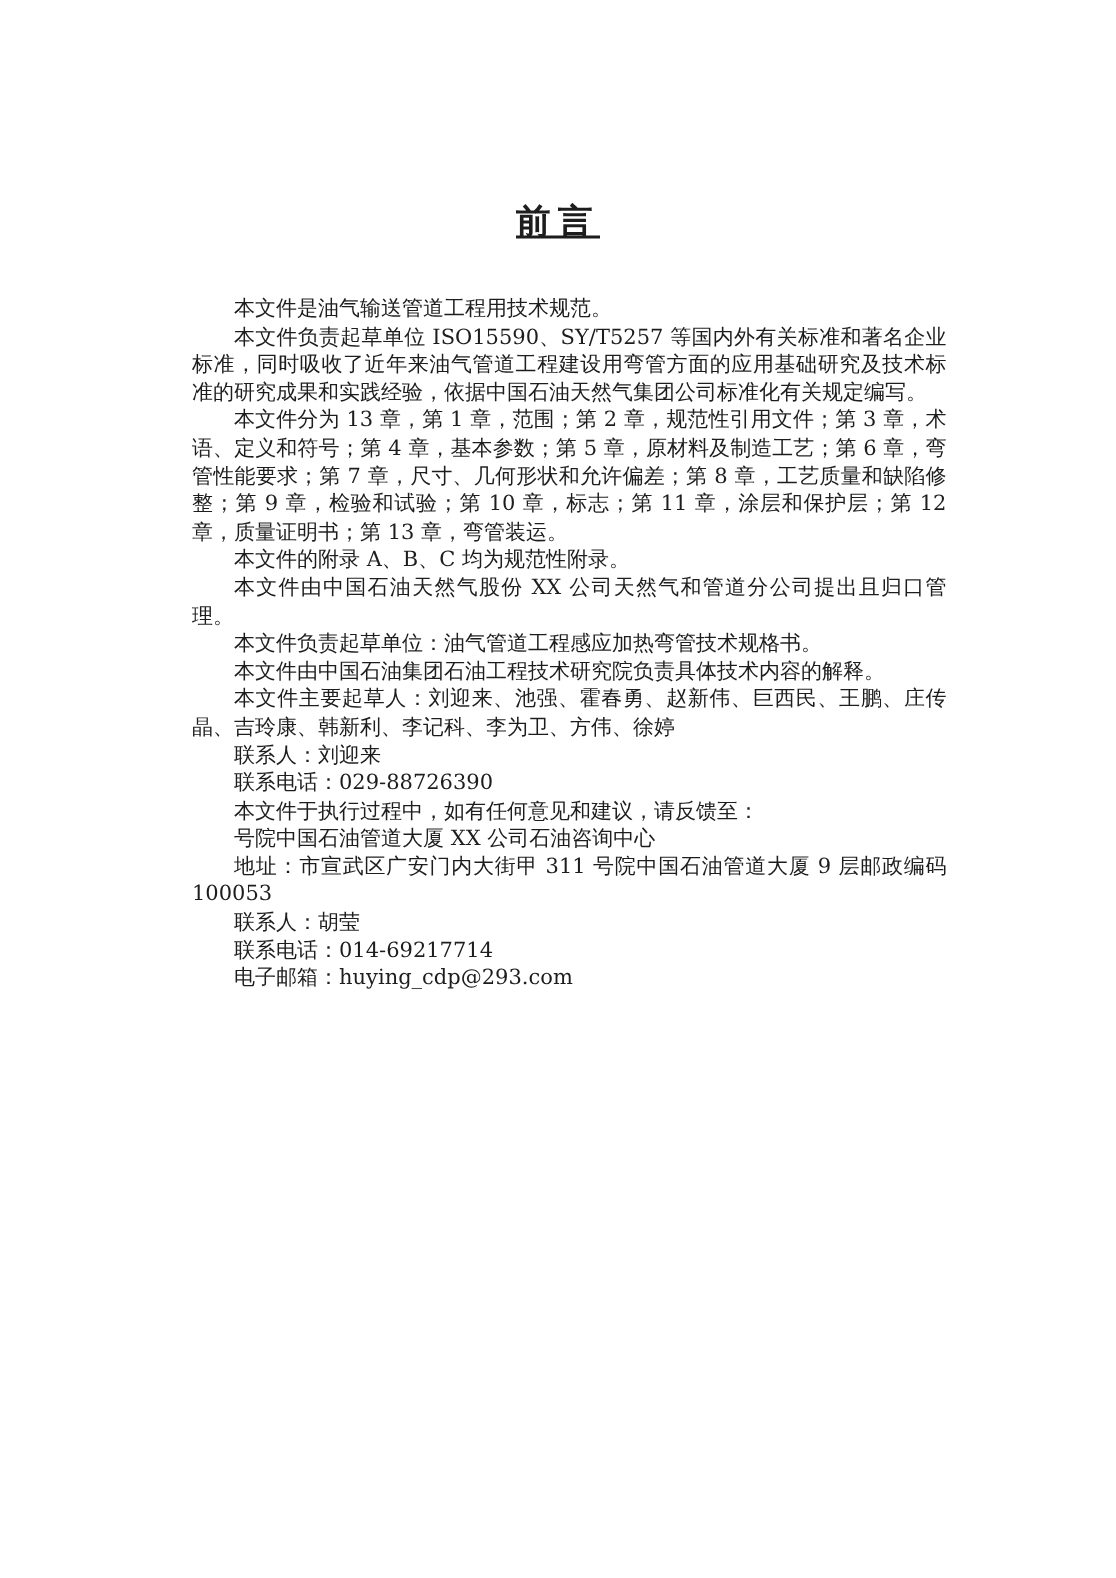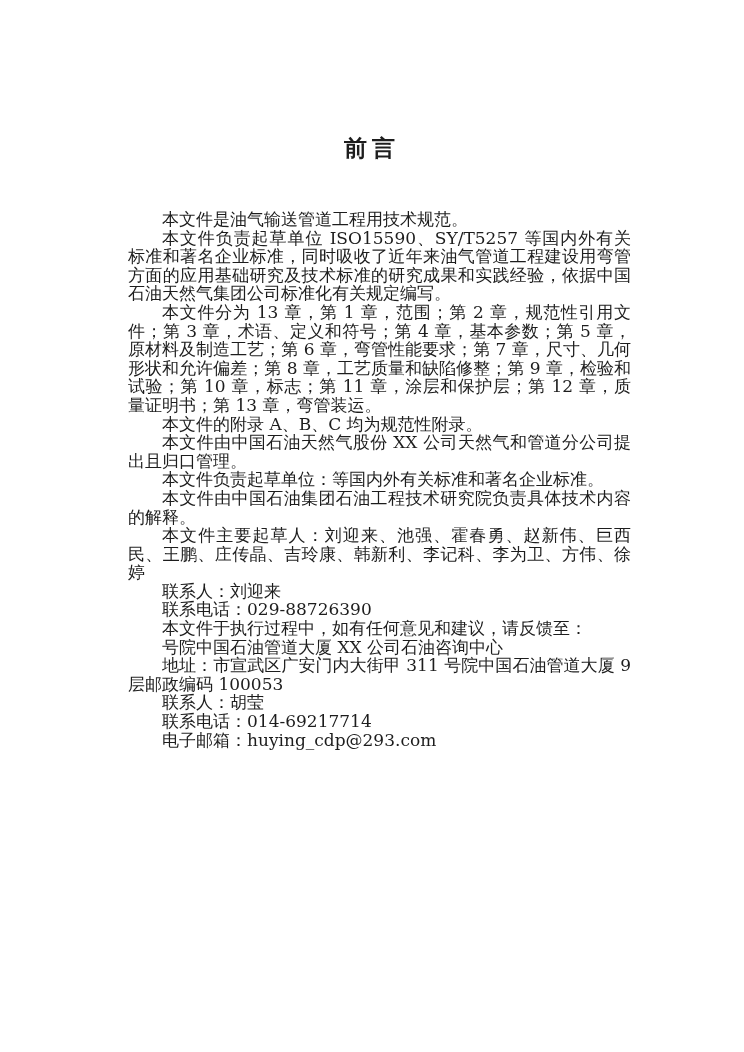--- a/index.html
+++ b/index.html
@@ -8,35 +8,36 @@
     background: #ffffff;
   }
   .page {
     position: relative;
     width: 744px;
     height: 852px;
     background: #ffffff;
     font-family: "DejaVu Serif", serif;
     color: #1d1d1d;
     overflow: hidden;
+    text-decoration: underline;
   }
   .doc-title {
     padding-top: 133px;
     text-align: center;
     font-size: 23px;
     font-weight: 600;
     letter-spacing: 5px;
     line-height: 30px;
   }
   .doc-body {
     position: absolute;
-    top: 210px;
+    top: 197px;
     left: 128px;
     width: 503px;
-    font-size: 17px;
+    font-size: 14px;
     line-height: 18.6px;
     text-align: justify;
   }
   .doc-body p {
     margin: 0;
     padding: 0;
     text-indent: 2em;
     word-break: break-word;
   }
   .page-number {
@@ -54,21 +55,21 @@
 <div class="page">
 
   <div class="doc-title">前言</div>
 
   <div class="doc-body">
     <p>本文件是油气输送管道工程用技术规范。</p>
     <p>本文件负责起草单位 ISO15590、SY/T5257 等国内外有关标准和著名企业标准，同时吸收了近年来油气管道工程建设用弯管方面的应用基础研究及技术标准的研究成果和实践经验，依据中国石油天然气集团公司标准化有关规定编写。</p>
     <p>本文件分为 13 章，第 1 章，范围；第 2 章，规范性引用文件；第 3 章，术语、定义和符号；第 4 章，基本参数；第 5 章，原材料及制造工艺；第 6 章，弯管性能要求；第 7 章，尺寸、几何形状和允许偏差；第 8 章，工艺质量和缺陷修整；第 9 章，检验和试验；第 10 章，标志；第 11 章，涂层和保护层；第 12 章，质量证明书；第 13 章，弯管装运。</p>
     <p>本文件的附录 A、B、C 均为规范性附录。</p>
     <p>本文件由中国石油天然气股份 XX 公司天然气和管道分公司提出且归口管理。</p>
-    <p>本文件负责起草单位：等国内外有关标准和著名企业标准。</p>
+    <p>本文件负责起草单位：油气管道工程感应加热弯管技术规格书。</p>
     <p>本文件由中国石油集团石油工程技术研究院负责具体技术内容的解释。</p>
     <p>本文件主要起草人：刘迎来、池强、霍春勇、赵新伟、巨西民、王鹏、庄传晶、吉玲康、韩新利、李记科、李为卫、方伟、徐婷</p>
     <p>联系人：刘迎来</p>
     <p>联系电话：029-88726390</p>
     <p>本文件于执行过程中，如有任何意见和建议，请反馈至：</p>
     <p>号院中国石油管道大厦 XX 公司石油咨询中心</p>
     <p>地址：市宣武区广安门内大街甲 311 号院中国石油管道大厦 9 层邮政编码 100053</p>
     <p>联系人：胡莹</p>
     <p>联系电话：014-69217714</p>
     <p>电子邮箱：huying_cdp@293.com</p>

